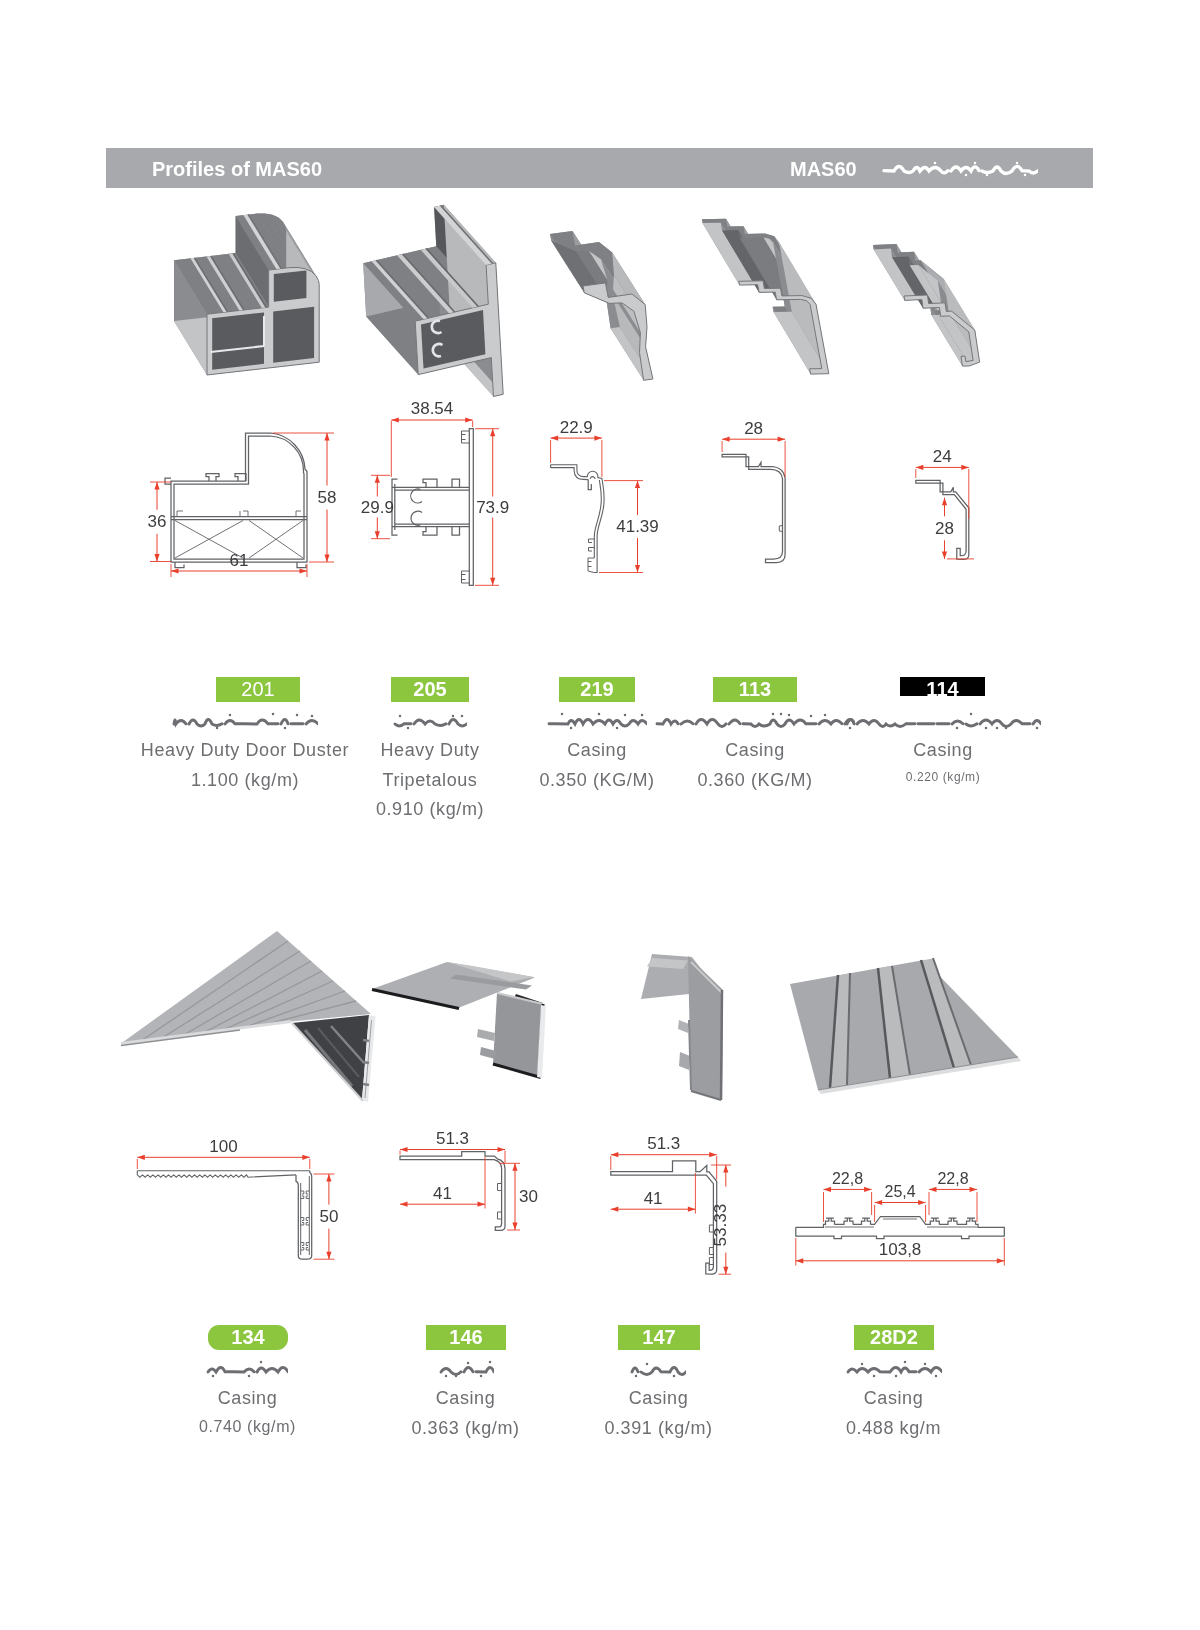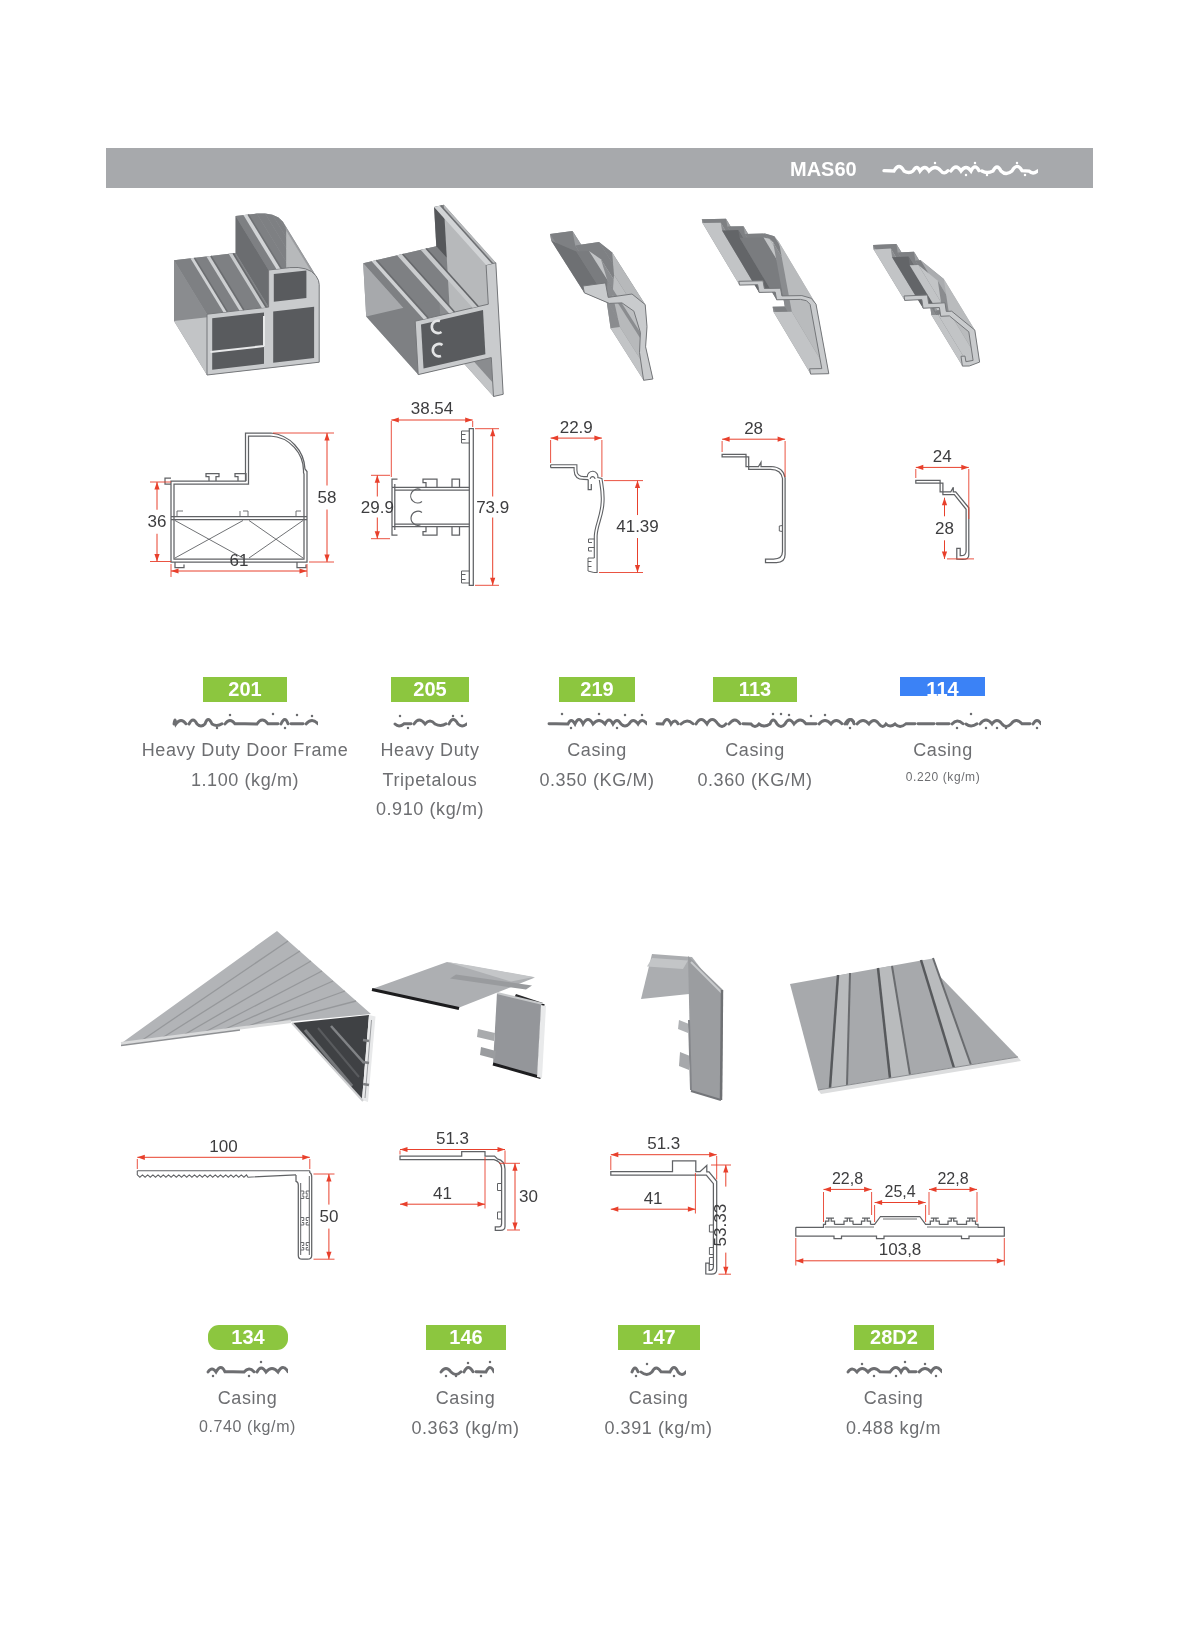--- a/index.html
+++ b/index.html
@@ -350,41 +350,42 @@
       <polygon points="890.0,1078.1 910.0,1074.8 891.8,965.8 878.4,968.2" fill="#b9bbbd"></polygon>
       <path d="M890,1078 L878,968" fill="none" stroke="#57595c" stroke-width="2.5" stroke-linecap="butt" stroke-linejoin="miter"></path>
       <path d="M910,1075 L892,966" fill="none" stroke="#6a6c6f" stroke-width="2" stroke-linecap="butt" stroke-linejoin="miter"></path>
       <polygon points="954.0,1067.6 971.0,1064.8 932.7,958.4 921.3,960.5" fill="#b9bbbd"></polygon>
       <path d="M954,1068 L921,960" fill="none" stroke="#57595c" stroke-width="2.5" stroke-linecap="butt" stroke-linejoin="miter"></path>
       <path d="M971,1065 L933,958" fill="none" stroke="#6a6c6f" stroke-width="2" stroke-linecap="butt" stroke-linejoin="miter"></path>
       <polygon points="818.0,1090.0 1018.0,1057.0 1021.0,1061.0 821.0,1094.0" fill="#dcddde"></polygon>
       <path d="M818,1090 L1018,1057" fill="none" stroke="#8b8d90" stroke-width="1" stroke-linecap="butt" stroke-linejoin="miter"></path>
 </svg>
     <div style="position:absolute;left:106px;top:148px;width:987px;height:40px;background:#a7a9ac;"></div>
+    <div style="position:absolute;left:152px;top:158px;width:400px;text-align:left;font-size:20px;color:#ffffff;font-weight:normal;font-family:'Liberation Sans',sans-serif;"><b>Profiles of MAS60</b></div>
     <div style="position:absolute;left:790px;top:158px;width:90px;text-align:left;font-size:20px;color:#ffffff;font-weight:bold;font-family:'Liberation Sans',sans-serif;"><b>MAS60</b></div>
     <div style="position:absolute;left:880px;top:157px;width:158px;height:22px;"><svg width="158" height="22" viewBox="0 0 158 22">
         <path d="M158,13.64 Q153,18 149,14 L142,13.64 Q137,5 132,14 Q126,19 121,14 Q117,6 113,14 Q107,17 102,14 M99,13.64 Q95,6 91,14 Q86,7 81,14 Q76,6 71,14 M68,13.64 Q64,18 61,14 Q55,7 49,14 Q45,7 40,14 Q37,7 33,14 Q29,17 24,14 Q19,5 14,14 L4,13.64 " fill="none" stroke="#ffffff" stroke-width="3.3" stroke-linecap="round"></path>
         <circle cx="145" cy="18" r="1.25" fill="#ffffff"></circle>
         <circle cx="137" cy="6" r="1.25" fill="#ffffff"></circle>
         <circle cx="107" cy="18" r="1.25" fill="#ffffff"></circle>
         <circle cx="95" cy="6" r="1.25" fill="#ffffff"></circle>
         <circle cx="86" cy="18" r="1.25" fill="#ffffff"></circle>
         <circle cx="55" cy="6" r="1.25" fill="#ffffff"></circle>
       </svg></div>
-    <div style="position:absolute;left:203px;top:677px;width:84px;height:25px;background:#8cc63f;color:#fff;font-family:'Liberation Sans',sans-serif;font-weight:bold;font-size:20px;text-align:center;line-height:25px;">201</div>
+    <div style="position:absolute;left:216px;top:677px;width:84px;height:25px;background:#8cc63f;color:#fff;font-family:'Liberation Sans',sans-serif;font-weight:normal;font-size:20px;text-align:center;line-height:25px;">201</div>
     <div style="position:absolute;left:172px;top:712px;width:146px;height:19px;"><svg width="146" height="19" viewBox="0 0 146 19">
         <path d="M146,11.78 Q140,5 134,12 M131,11.78 L119,11.78 M116,11.78 Q113,3 109,12 M106,11.78 L96,11.78 Q90,4 85,12 L73,11.78 L63,11.78 Q58,5 53,12 M50,11.78 Q45,15 40,12 Q36,3 33,12 Q29,16 25,12 Q21,4 17,12 M14,11.78 Q9,5 4,12 Q3,4 2,12 " fill="none" stroke="#6d6e71" stroke-width="2.9" stroke-linecap="round"></path>
         <circle cx="140" cy="4" r="1.25" fill="#6d6e71"></circle>
         <circle cx="125" cy="3" r="1.25" fill="#6d6e71"></circle>
         <circle cx="113" cy="16" r="1.25" fill="#6d6e71"></circle>
         <circle cx="101" cy="2" r="1.25" fill="#6d6e71"></circle>
         <circle cx="58" cy="3" r="1.25" fill="#6d6e71"></circle>
         <circle cx="45" cy="16" r="1.25" fill="#6d6e71"></circle>
       </svg></div>
-    <div style="position:absolute;left:115.0px;top:740px;width:260px;text-align:center;font-size:18px;color:#6d6e71;font-weight:normal;font-family:'Liberation Sans',sans-serif;letter-spacing:0.6px;">Heavy Duty Door Frame</div>
+    <div style="position:absolute;left:115.0px;top:740px;width:260px;text-align:center;font-size:18px;color:#6d6e71;font-weight:normal;font-family:'Liberation Sans',sans-serif;letter-spacing:0.6px;">Heavy Duty Door Duster</div>
     <div style="position:absolute;left:115.0px;top:769.5px;width:260px;text-align:center;font-size:18px;color:#6d6e71;font-weight:normal;font-family:'Liberation Sans',sans-serif;letter-spacing:0.6px;">1.100 (kg/m)</div>
     <div style="position:absolute;left:391px;top:677px;width:78px;height:25px;background:#8cc63f;color:#fff;font-family:'Liberation Sans',sans-serif;font-weight:bold;font-size:20px;text-align:center;line-height:25px;">205</div>
     <div style="position:absolute;left:393px;top:712px;width:74px;height:19px;"><svg width="74" height="19" viewBox="0 0 74 19">
         <path d="M74,11.78 Q69,16 65,12 Q60,3 56,12 M53,11.78 Q48,15 42,12 Q37,6 32,12 Q26,4 21,12 M18,11.78 L11,11.78 Q6,16 2,12 " fill="none" stroke="#6d6e71" stroke-width="2.9" stroke-linecap="round"></path>
         <circle cx="69" cy="4" r="1.25" fill="#6d6e71"></circle>
         <circle cx="60" cy="4" r="1.25" fill="#6d6e71"></circle>
         <circle cx="15" cy="16" r="1.25" fill="#6d6e71"></circle>
         <circle cx="7" cy="4" r="1.25" fill="#6d6e71"></circle>
       </svg></div>
     <div style="position:absolute;left:300.0px;top:740px;width:260px;text-align:center;font-size:18px;color:#6d6e71;font-weight:normal;font-family:'Liberation Sans',sans-serif;letter-spacing:0.6px;">Heavy Duty</div>
@@ -407,21 +408,21 @@
         <path d="M200,11.78 Q195,3 190,12 M187,11.78 Q181,5 176,12 Q170,5 164,12 M161,11.78 L151,11.78 Q145,4 139,12 Q134,4 130,12 Q126,17 122,12 Q118,4 115,12 Q109,16 104,12 Q100,17 96,12 L88,11.78 M85,11.78 Q80,4 74,12 M71,11.78 Q67,17 63,12 Q57,3 52,12 Q46,3 41,12 M38,11.78 Q32,6 26,12 M23,11.78 Q20,6 16,12 Q12,3 8,12 L2,11.78 " fill="none" stroke="#6d6e71" stroke-width="2.9" stroke-linecap="round"></path>
         <circle cx="195" cy="16" r="1.25" fill="#6d6e71"></circle>
         <circle cx="170" cy="3" r="1.25" fill="#6d6e71"></circle>
         <circle cx="156" cy="4" r="1.25" fill="#6d6e71"></circle>
         <circle cx="134" cy="3" r="1.25" fill="#6d6e71"></circle>
         <circle cx="126" cy="2" r="1.25" fill="#6d6e71"></circle>
         <circle cx="118" cy="2" r="1.25" fill="#6d6e71"></circle>
       </svg></div>
     <div style="position:absolute;left:625.0px;top:740px;width:260px;text-align:center;font-size:18px;color:#6d6e71;font-weight:normal;font-family:'Liberation Sans',sans-serif;letter-spacing:0.6px;">Casing</div>
     <div style="position:absolute;left:625.0px;top:769.5px;width:260px;text-align:center;font-size:18px;color:#6d6e71;font-weight:normal;font-family:'Liberation Sans',sans-serif;letter-spacing:0.6px;">0.360 (KG/M)</div>
-    <div style="position:absolute;left:900px;top:677px;width:85px;height:19px;background:#3b82f6;color:#fff;font-family:'Liberation Sans',sans-serif;font-weight:bold;font-size:20px;text-align:center;line-height:25px;">114</div>
+    <div style="position:absolute;left:900px;top:677px;width:85px;height:19px;background:#000000;color:#fff;font-family:'Liberation Sans',sans-serif;font-weight:bold;font-size:20px;text-align:center;line-height:25px;">114</div>
     <div style="position:absolute;left:845px;top:712px;width:196px;height:19px;"><svg width="196" height="19" viewBox="0 0 196 19">
         <path d="M196,11.78 Q192,5 188,12 M185,11.78 L177,11.78 Q171,5 166,12 Q161,17 157,12 Q152,5 147,12 Q141,4 135,12 M132,11.78 Q126,16 121,12 M118,11.78 Q112,6 107,12 M104,11.78 L92,11.78 M89,11.78 L82,11.78 L73,11.78 M70,11.78 L61,11.78 Q55,17 50,12 Q45,16 41,12 Q38,17 34,12 Q29,5 24,12 Q18,5 12,12 M9,11.78 Q6,3 2,12 " fill="none" stroke="#6d6e71" stroke-width="2.9" stroke-linecap="round"></path>
         <circle cx="192" cy="16" r="1.25" fill="#6d6e71"></circle>
         <circle cx="161" cy="16" r="1.25" fill="#6d6e71"></circle>
         <circle cx="152" cy="16" r="1.25" fill="#6d6e71"></circle>
         <circle cx="141" cy="16" r="1.25" fill="#6d6e71"></circle>
         <circle cx="126" cy="2" r="1.25" fill="#6d6e71"></circle>
         <circle cx="112" cy="16" r="1.25" fill="#6d6e71"></circle>
       </svg></div>
     <div style="position:absolute;left:813.0px;top:740px;width:260px;text-align:center;font-size:18px;color:#6d6e71;font-weight:normal;font-family:'Liberation Sans',sans-serif;letter-spacing:0.6px;">Casing</div>

